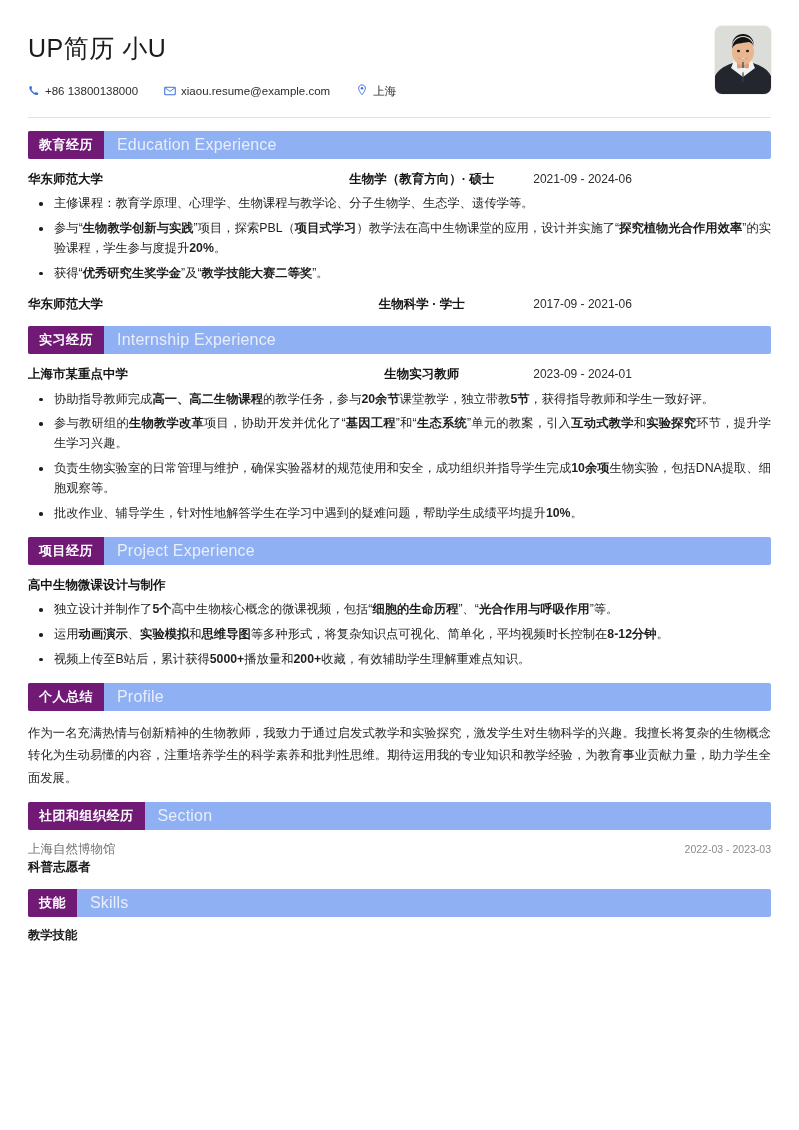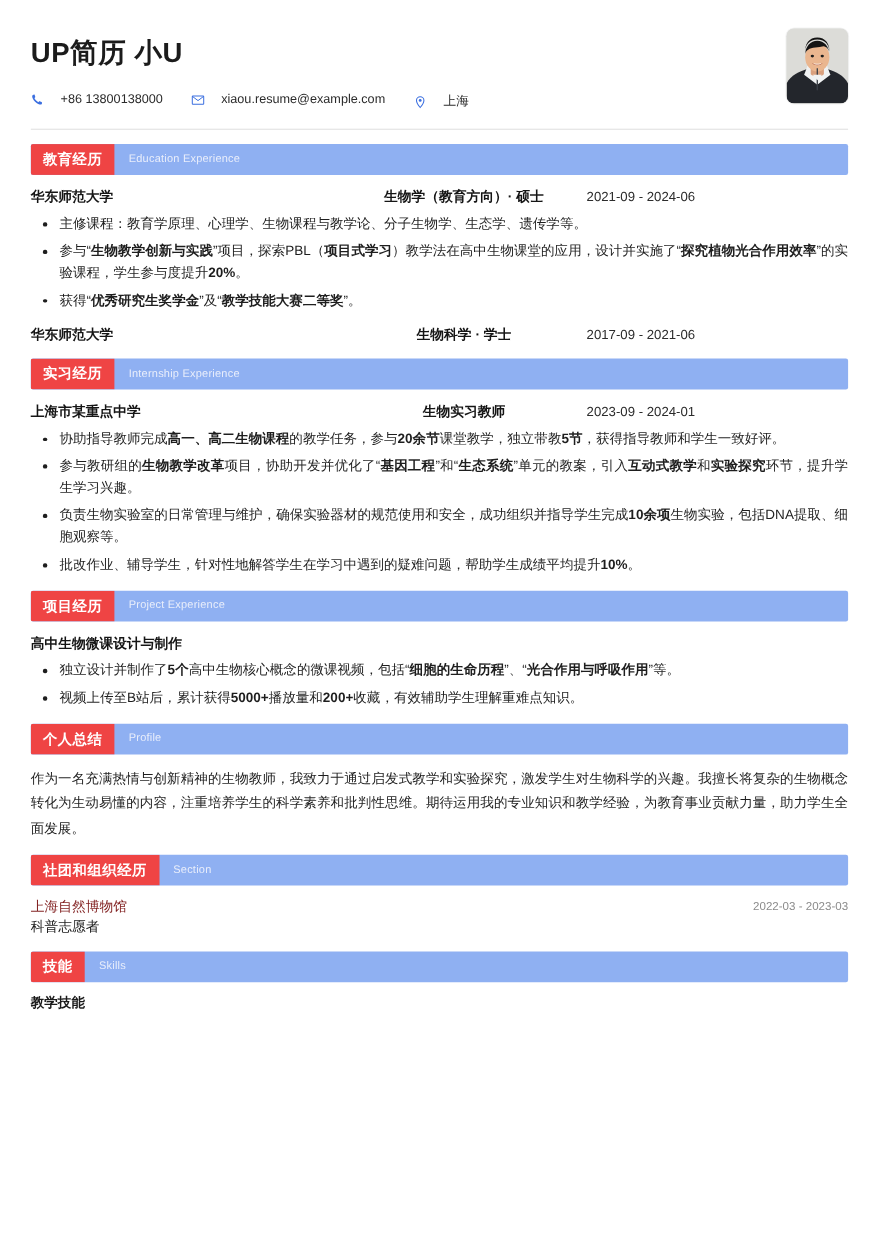--- a/index.html
+++ b/index.html
@@ -20,34 +20,34 @@
   
   .header {
     padding-top: 26px;
     display: flex;
     align-items: flex-start;
     justify-content: space-between;
   }
   .header-left { padding-top: 8px; }
   .name {
     font-size: 25px;
-    font-weight: 700;
+    font-weight: 400;
     letter-spacing: .5px;
     color: #1b1b1b;
     line-height: 1.15;
   }
   .contact-row {
     margin-top: 21px;
     display: flex;
     align-items: center;
     gap: 26px;
     font-size: 11.5px;
     color: #2b2b2b;
   }
-  .contact-item { display: flex; align-items: flex-end; gap: 15px; white-space: nowrap; }
+  .contact-item { display: flex; align-items: flex-start; gap: 5px; white-space: nowrap; }
   .c-icon { display: inline-flex; align-items: center; justify-content: center; width: 12px; height: 12px; }
   .c-icon svg { display: block; }
 
   .avatar {
     width: 56px; height: 68px;
     border-radius: 7px;
     overflow: hidden;
     flex: none;
     background: #d8d9d6;
     position: relative;
@@ -66,33 +66,33 @@
   .section { margin-top: 13px; }
   .sec-head {
     display: flex;
     align-items: stretch;
     height: 28px;
     background: #8fb0f2;
     border-radius: 2px;
     overflow: hidden;
   }
   .sec-cn {
-    background: #ef4444;
+    background: #701a75;
     color: #ffffff;
     font-size: 13px;
     font-weight: 700;
     letter-spacing: .5px;
     display: flex;
     align-items: center;
     padding: 0 11px;
     flex: none;
   }
   .sec-en {
     color: #e9eefb;
-    font-size: 10px;
+    font-size: 16px;
     display: flex;
     align-items: center;
     padding: 0 13px;
     letter-spacing: .2px;
   }
 
   
   .entry { margin-top: 11px; }
   .entry-head {
     display: flex;
@@ -131,22 +131,22 @@
     font-size: 12.3px;
     line-height: 1.82;
     text-align: justify;
     color: #1e1e1e;
   }
 
   
   .entry-club { margin-top: 11px; }
   .club-top { display: flex; align-items: flex-start; }
   .club-names { flex: 1; }
-  .club-org { font-size: 12.5px; font-weight: 400; line-height: 1.42; color: #7f1d1d; }
-  .club-role { font-size: 12.5px; font-weight: 400; line-height: 1.42; color: #1b1b1b; }
+  .club-org { font-size: 12.5px; font-weight: 400; line-height: 1.42; color: #737373; }
+  .club-role { font-size: 12.5px; font-weight: 700; line-height: 1.42; color: #1b1b1b; }
   .club-date { font-size: 10.5px; color: #8a8a8a; padding-top: 2px; white-space: nowrap; }
   .entry-club ul.bullets { margin-top: 9px; }
 
   .section-skills .skill-body { margin-top: 10px; }
   .skill-cat { font-size: 12.3px; font-weight: 700; color: #1b1b1b; }
 </style>
 </head>
 <body>
 
 <div class="page">
@@ -262,20 +262,21 @@
       <div class="sec-cn">项目经历</div>
       <div class="sec-en">Project Experience</div>
     </div>
     <div class="entry">
       <div class="entry-head">
         <div class="e-org">高中生物微课设计与制作</div>
         <div class="e-role"></div>
       </div>
       <ul class="bullets">
         <li>独立设计并制作了<b>5个</b>高中生物核心概念的微课视频，包括“<b>细胞的生命历程</b>”、“<b>光合作用与呼吸作用</b>”等。</li>
+        <li>运用<b>动画演示</b>、<b>实验模拟</b>和<b>思维导图</b>等多种形式，将复杂知识点可视化、简单化，平均视频时长控制在<b>8-12分钟</b>。</li>
         <li>视频上传至B站后，累计获得<b>5000+</b>播放量和<b>200+</b>收藏，有效辅助学生理解重难点知识。</li>
       </ul>
     </div>
   </div>
 
   <div class="section">
     <div class="sec-head">
       <div class="sec-cn">个人总结</div>
       <div class="sec-en">Profile</div>
     </div>

